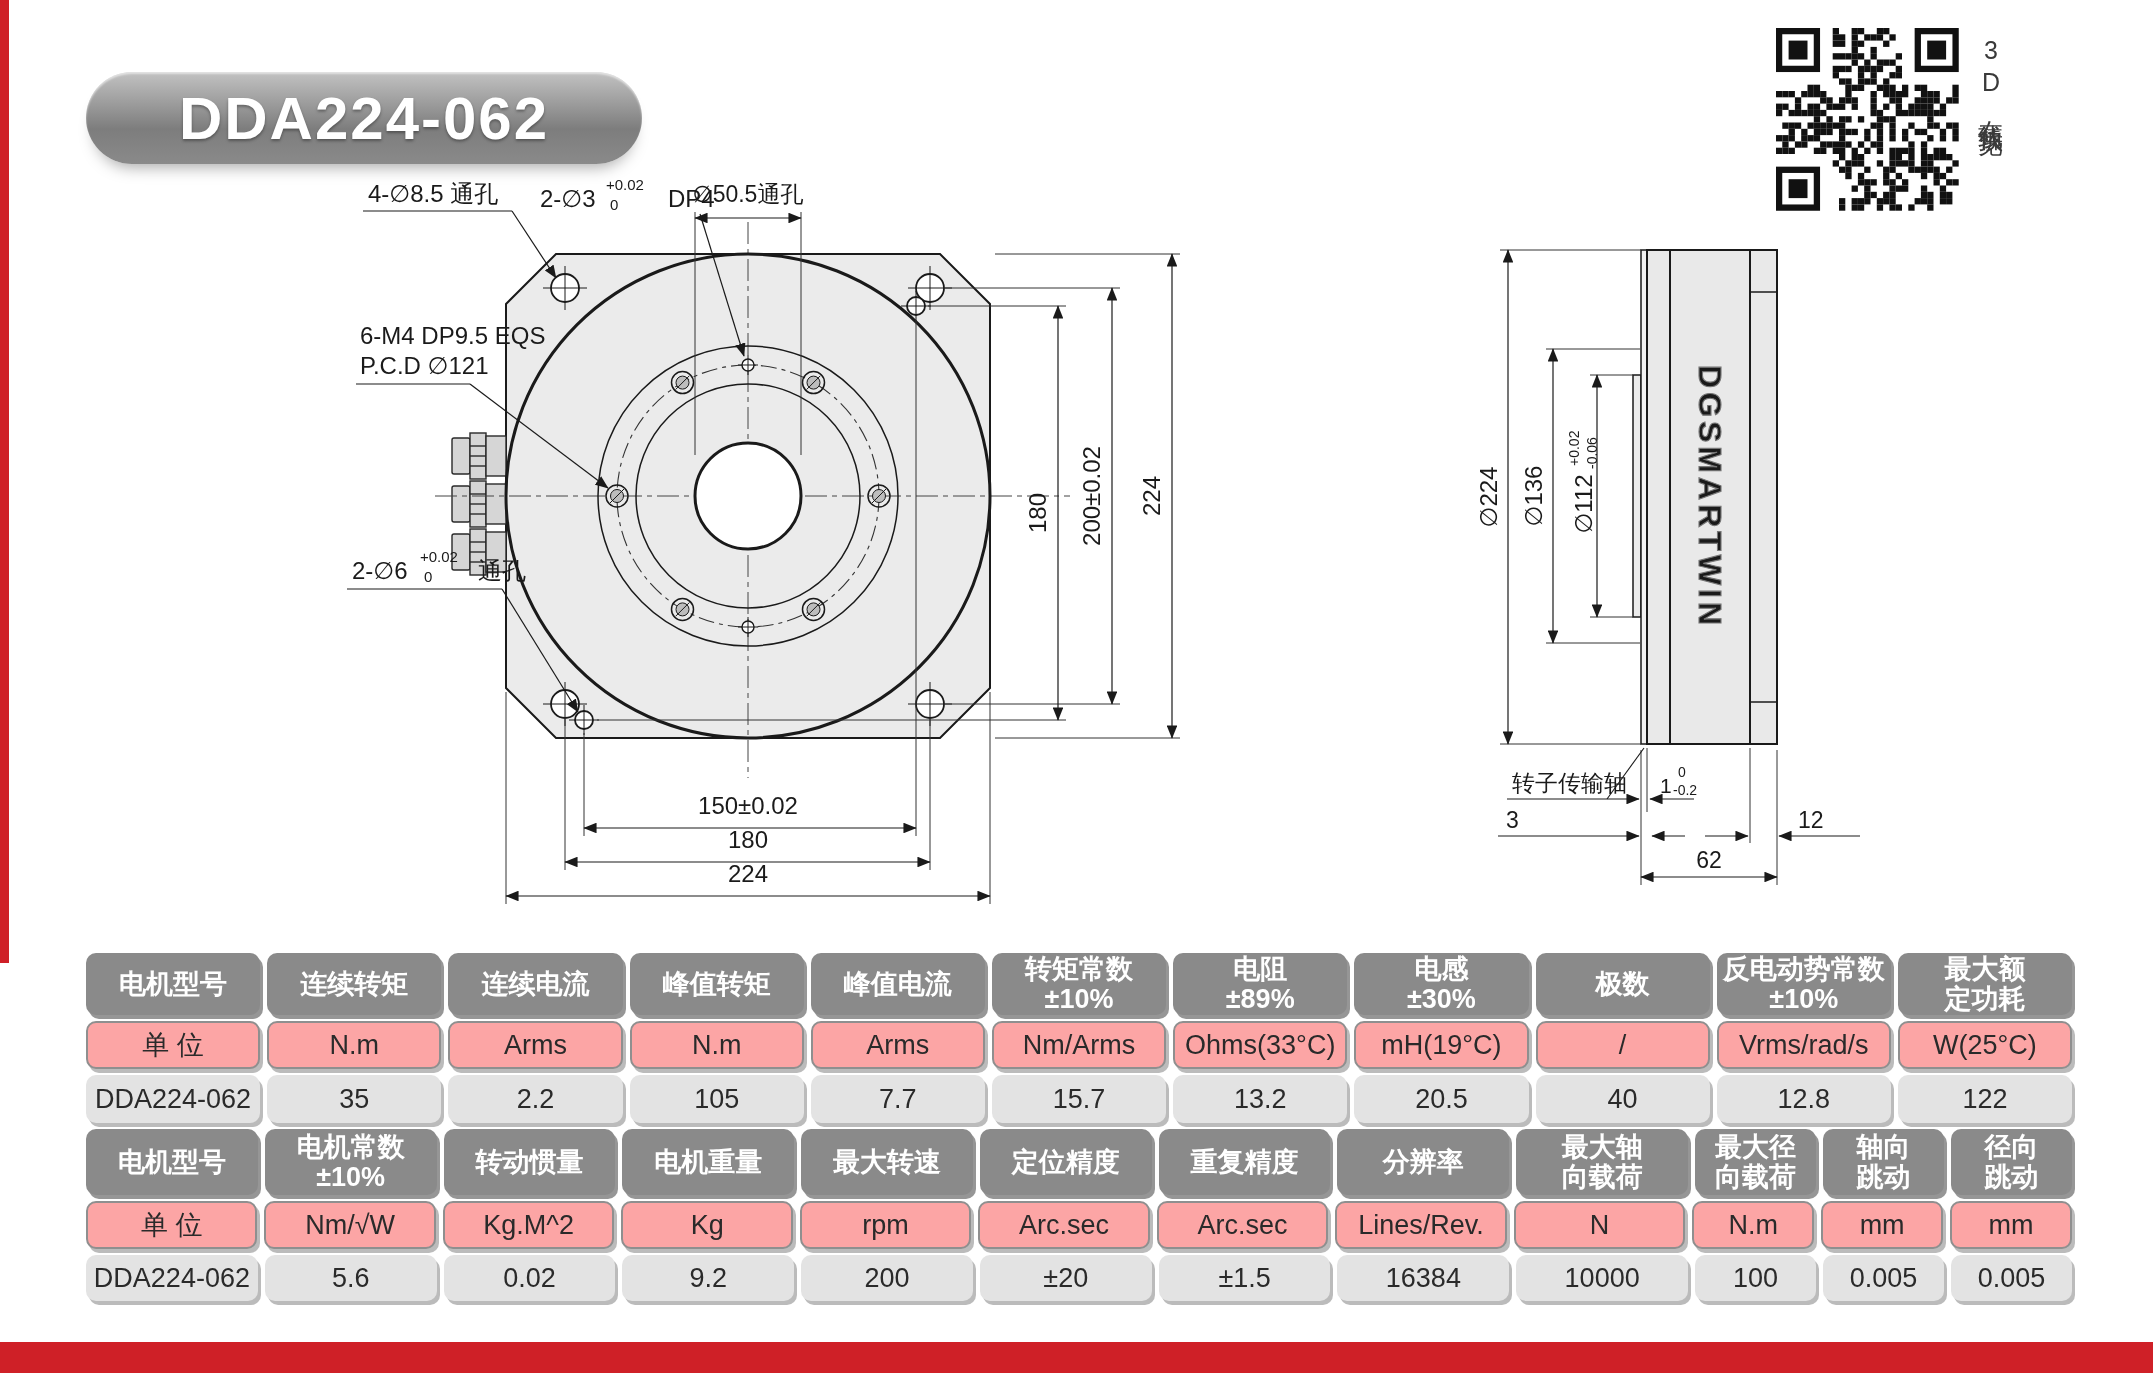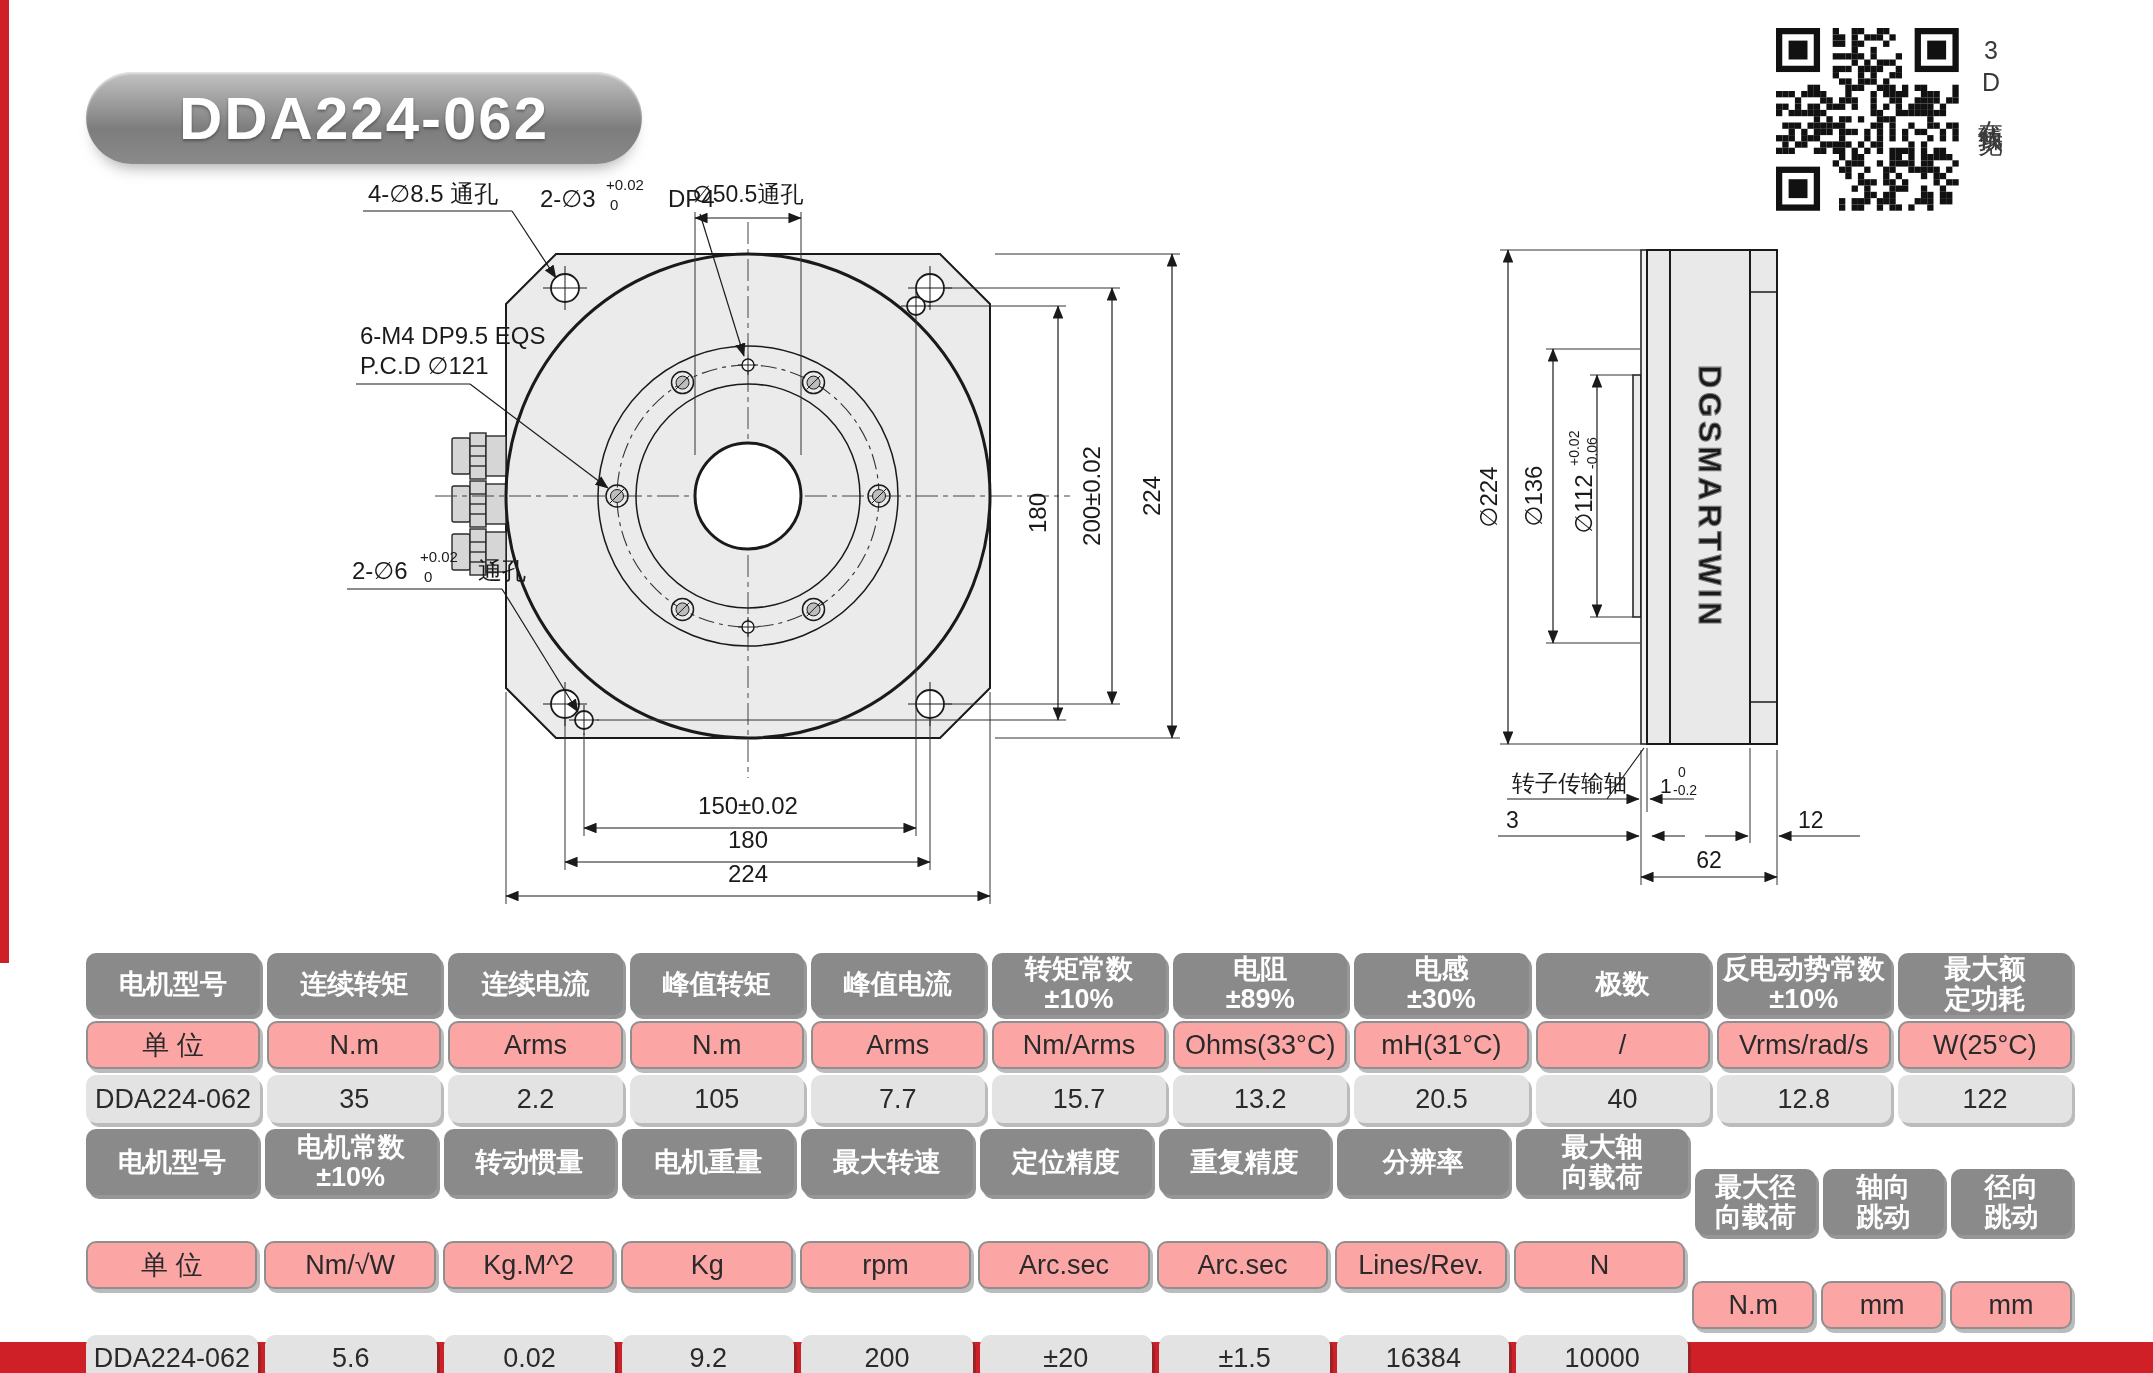--- a/index.html
+++ b/index.html
@@ -24,21 +24,21 @@
 
   
   .drawing{position:absolute;left:330px;top:130px;}
 
   
   .tables{position:absolute;left:86px;top:953px;width:1986px;display:flex;flex-direction:column;gap:6px;}
   .tblock{display:flex;flex-direction:column;gap:6px;}
   .trow{display:flex;gap:7px;}
   .cell{flex:1.42;display:flex;align-items:center;justify-content:center;text-align:center;
         border-radius:10px;white-space:pre-line;line-height:1.12;}
-  .cell.narrow{flex:1;margin-top:40px;}
+  .cell.narrow{flex:1;}
   .h-cell{background:#8a8a8a;color:#fff;font-weight:bold;font-size:27px;height:62px;
           box-shadow:3px 4px 0 rgba(45,45,45,.5);}
   .t2 .h-cell{height:66px;}
   .u-cell{background:#fca5a5;border:2px solid #8f8f8f;color:#2a2a2a;font-size:27px;height:44px;
           box-shadow:3px 4px 0 rgba(45,45,45,.32);}
   .v-cell{background:#e3e3e3;color:#2a2a2a;font-size:27px;height:48px;
           box-shadow:3px 4px 0 rgba(45,45,45,.32);}
   .t2 .v-cell{height:46px;}
 
   svg text{font-family:"Liberation Sans","DejaVu Sans",sans-serif;fill:#1a1a1a;}
@@ -622,21 +622,21 @@
 定功耗</div>
         </div>
         <div class="trow">
           <div class="cell u-cell">单 位</div>
           <div class="cell u-cell">N.m</div>
           <div class="cell u-cell">Arms</div>
           <div class="cell u-cell">N.m</div>
           <div class="cell u-cell">Arms</div>
           <div class="cell u-cell">Nm/Arms</div>
           <div class="cell u-cell">Ohms(33°C)</div>
-          <div class="cell u-cell">mH(31°C)</div>
+          <div class="cell u-cell">mH(19°C)</div>
           <div class="cell u-cell">/</div>
           <div class="cell u-cell">Vrms/rad/s</div>
           <div class="cell u-cell">W(25°C)</div>
         </div>
         <div class="trow">
           <div class="cell v-cell">DDA224-062</div>
           <div class="cell v-cell">35</div>
           <div class="cell v-cell">2.2</div>
           <div class="cell v-cell">105</div>
           <div class="cell v-cell">7.7</div>

